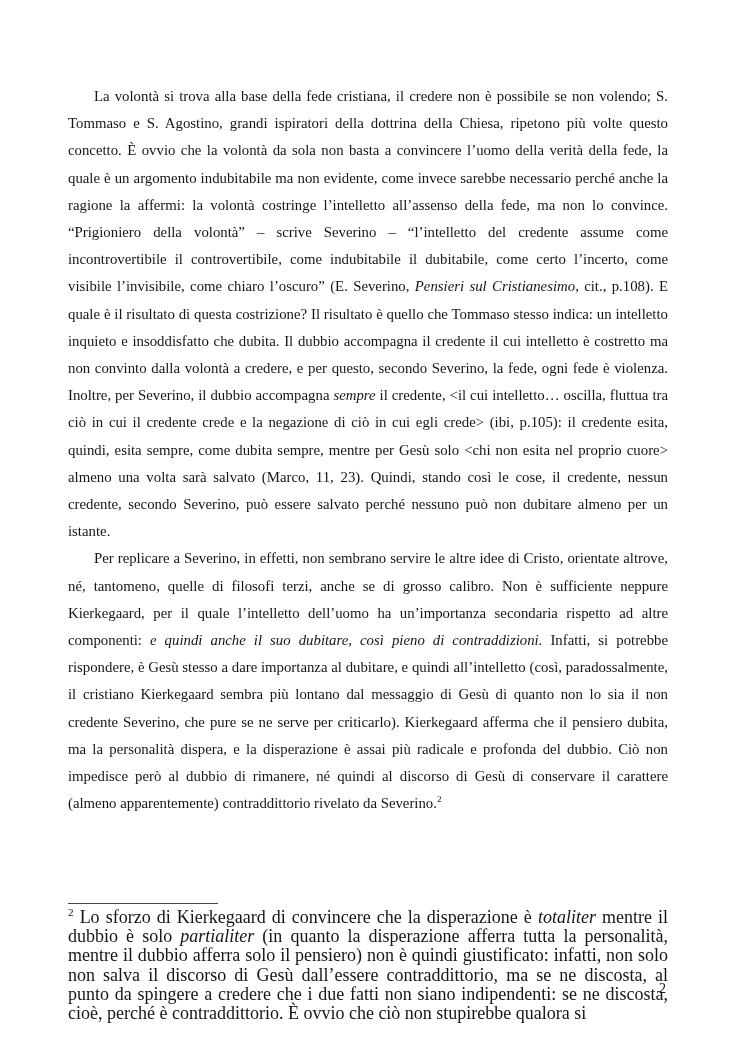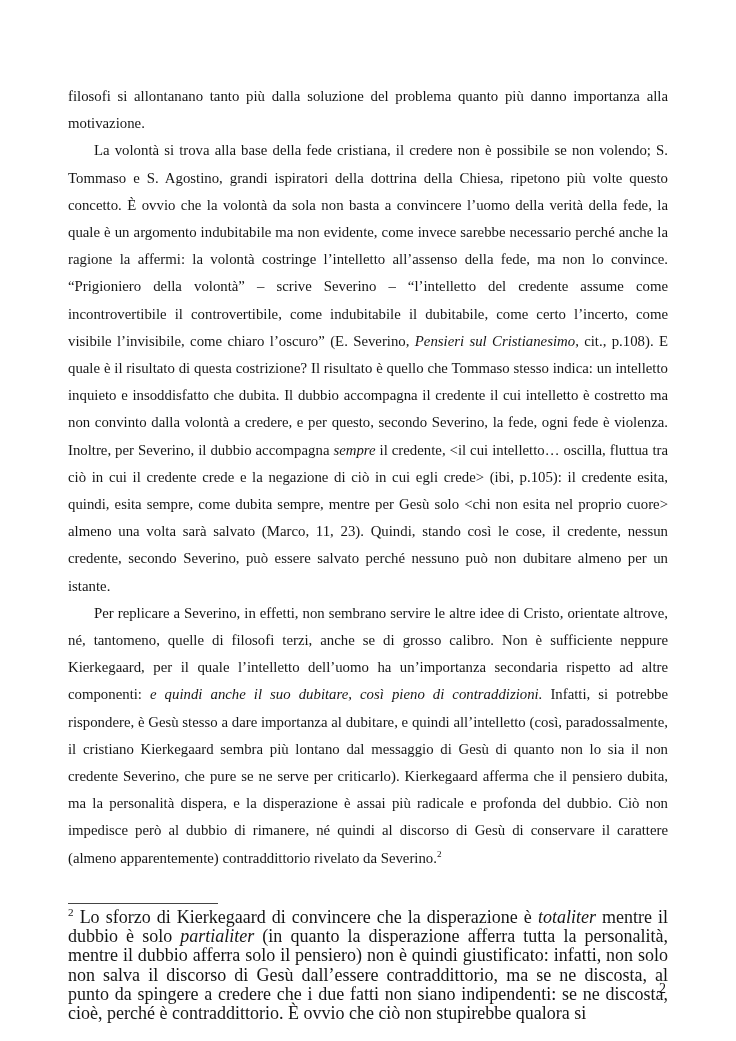--- a/index.html
+++ b/index.html
@@ -59,21 +59,20 @@
     right: 70px;
     font-size: 14px;
     line-height: 18px;
   }
 </style>
 </head>
 <body>
 
 <div class="page">
   <div class="body-text" id="body-text">
-      <p class="para"><span>filosofi si allontanano tanto più dalla soluzione del problema quanto più danno importanza alla motivazione.</span></p>
       <p class="para indent"><span>La volontà si trova alla base della fede cristiana, il credere non è possibile se non volendo; S. Tommaso e S. Agostino, grandi ispiratori della dottrina della Chiesa, ripetono più volte questo concetto. È ovvio che la volontà da sola non basta a convincere l’uomo della verità della fede, la quale è un argomento indubitabile ma non evidente, come invece sarebbe necessario perché anche la ragione la affermi: la volontà costringe l’intelletto all’assenso della fede, ma non lo convince. “Prigioniero della volontà” – scrive Severino – “l’intelletto del credente assume come incontrovertibile il controvertibile, come indubitabile il dubitabile, come certo l’incerto, come visibile l’invisibile, come chiaro l’oscuro” (E. Severino, </span><span class="italic">Pensieri sul Cristianesimo</span><span>, cit., p.108). E quale è il risultato di questa costrizione? Il risultato è quello che Tommaso stesso indica: un intelletto inquieto e insoddisfatto che dubita. Il dubbio accompagna il credente il cui intelletto è costretto ma non convinto dalla volontà a credere, e per questo, secondo Severino, la fede, ogni fede è violenza. Inoltre, per Severino, il dubbio accompagna </span><span class="italic">sempre</span><span> il credente, &lt;il cui intelletto… oscilla, fluttua tra ciò in cui il credente crede e la negazione di ciò in cui egli crede&gt; (ibi, p.105): il credente esita, quindi, esita sempre, come dubita sempre, mentre per Gesù solo &lt;chi non esita nel proprio cuore&gt; almeno una volta sarà salvato (Marco, 11, 23). Quindi, stando così le cose, il credente, nessun credente, secondo Severino, può essere salvato perché nessuno può non dubitare almeno per un istante.</span></p>
       <p class="para indent"><span>Per replicare a Severino, in effetti, non sembrano servire le altre idee di Cristo, orientate altrove, né, tantomeno, quelle di filosofi terzi, anche se di grosso calibro. Non è sufficiente neppure Kierkegaard, per il quale l’intelletto dell’uomo ha un’importanza secondaria rispetto ad altre componenti: </span><span class="italic">e quindi anche il suo dubitare, così pieno di contraddizioni.</span><span> Infatti, si potrebbe rispondere, è Gesù stesso a dare importanza al dubitare, e quindi all’intelletto (così, paradossalmente, il cristiano Kierkegaard sembra più lontano dal messaggio di Gesù di quanto non lo sia il non credente Severino, che pure se ne serve per criticarlo). Kierkegaard afferma che il pensiero dubita, ma la personalità dispera, e la disperazione è assai più radicale e profonda del dubbio. Ciò non impedisce però al dubbio di rimanere, né quindi al discorso di Gesù di conservare il carattere (almeno apparentemente) contraddittorio rivelato da Severino.</span><sup>2</sup></p>
     </div>
   <div class="footnote-area">
     <div class="footnote-separator"></div>
     <div class="footnote-text" id="footnote-text"><sup>2</sup><span> Lo sforzo di Kierkegaard di convincere che la disperazione è </span><span class="italic">totaliter</span><span> mentre il dubbio è solo </span><span class="italic">partialiter</span><span> (in quanto la disperazione afferra tutta la personalità, mentre il dubbio afferra solo il pensiero) non è quindi giustificato: infatti, non solo non salva il discorso di Gesù dall’essere contraddittorio, ma se ne discosta, al punto da spingere a credere che i due fatti non siano indipendenti: se ne discosta, cioè, perché è contraddittorio. È ovvio che ciò non stupirebbe qualora si</span></div>
   </div>
   <div class="page-number">2</div>
 </div>
 

